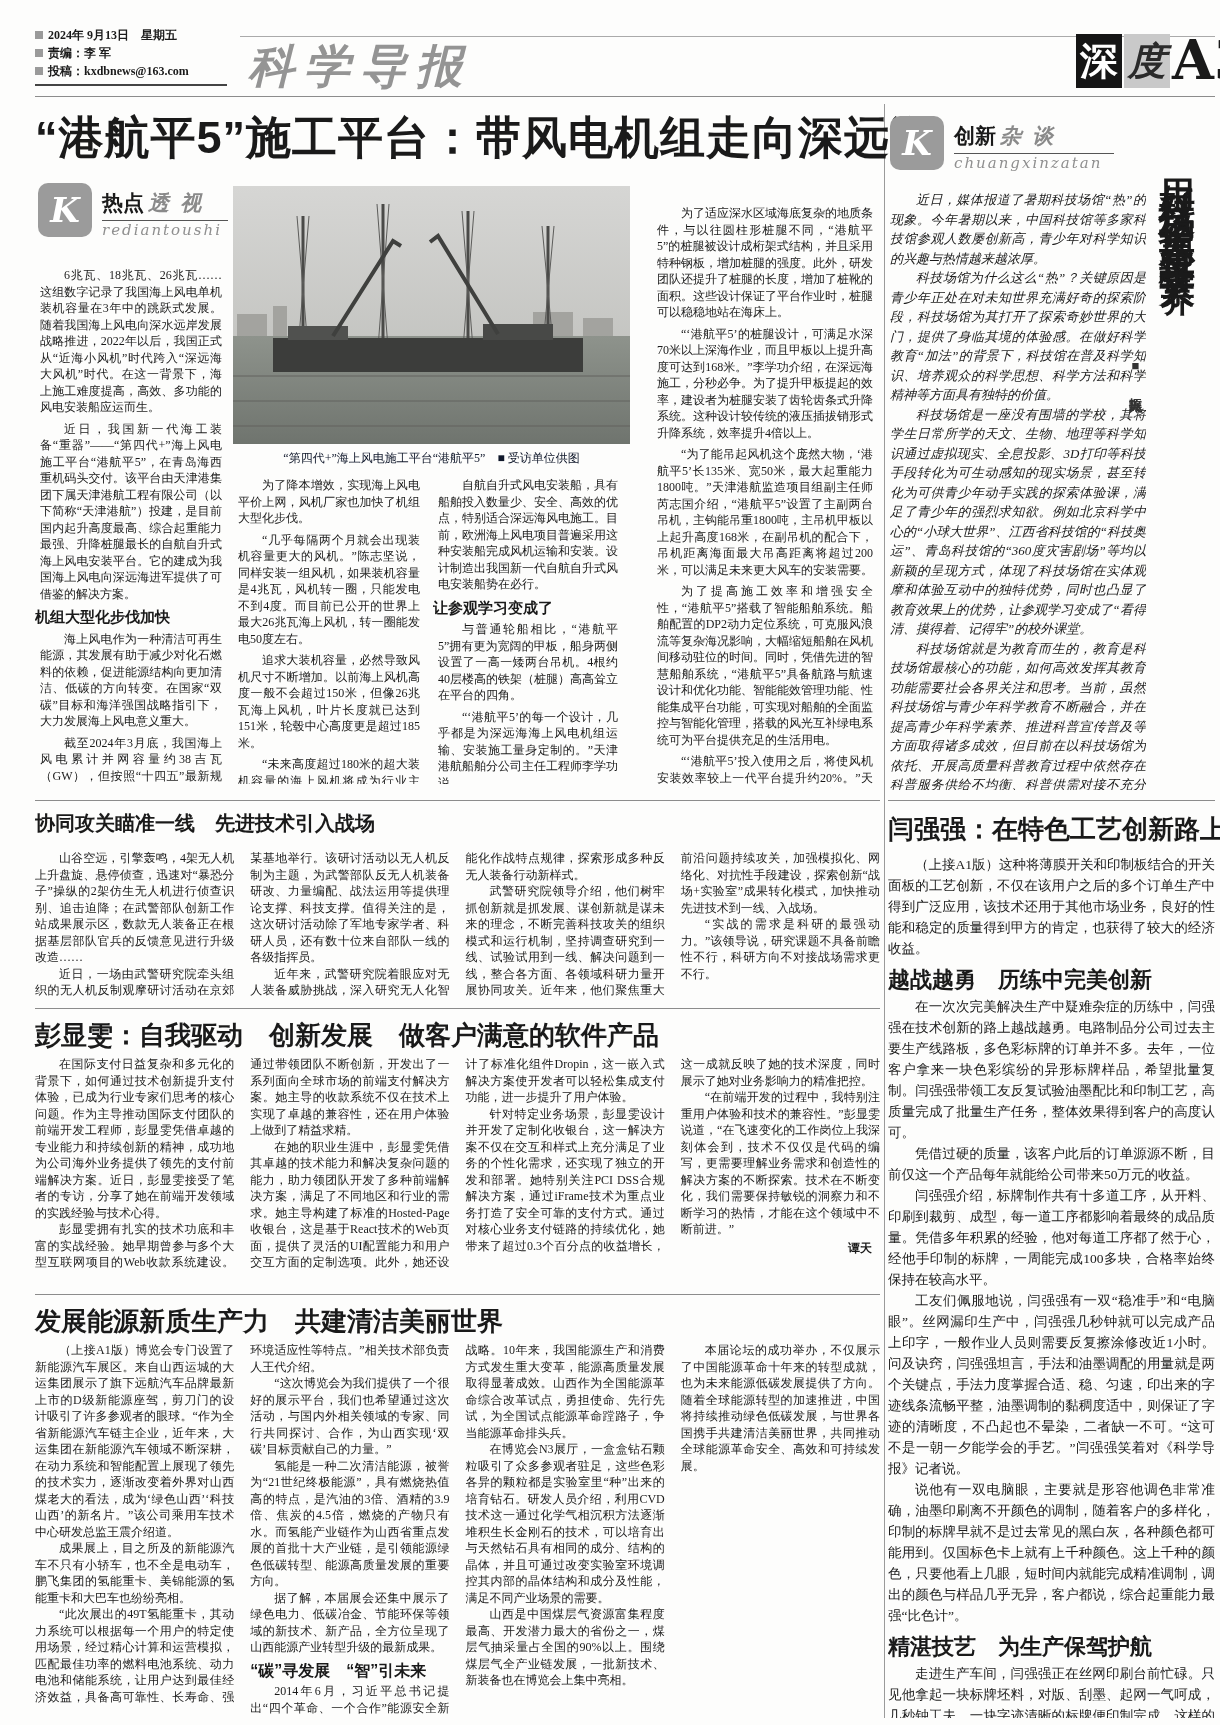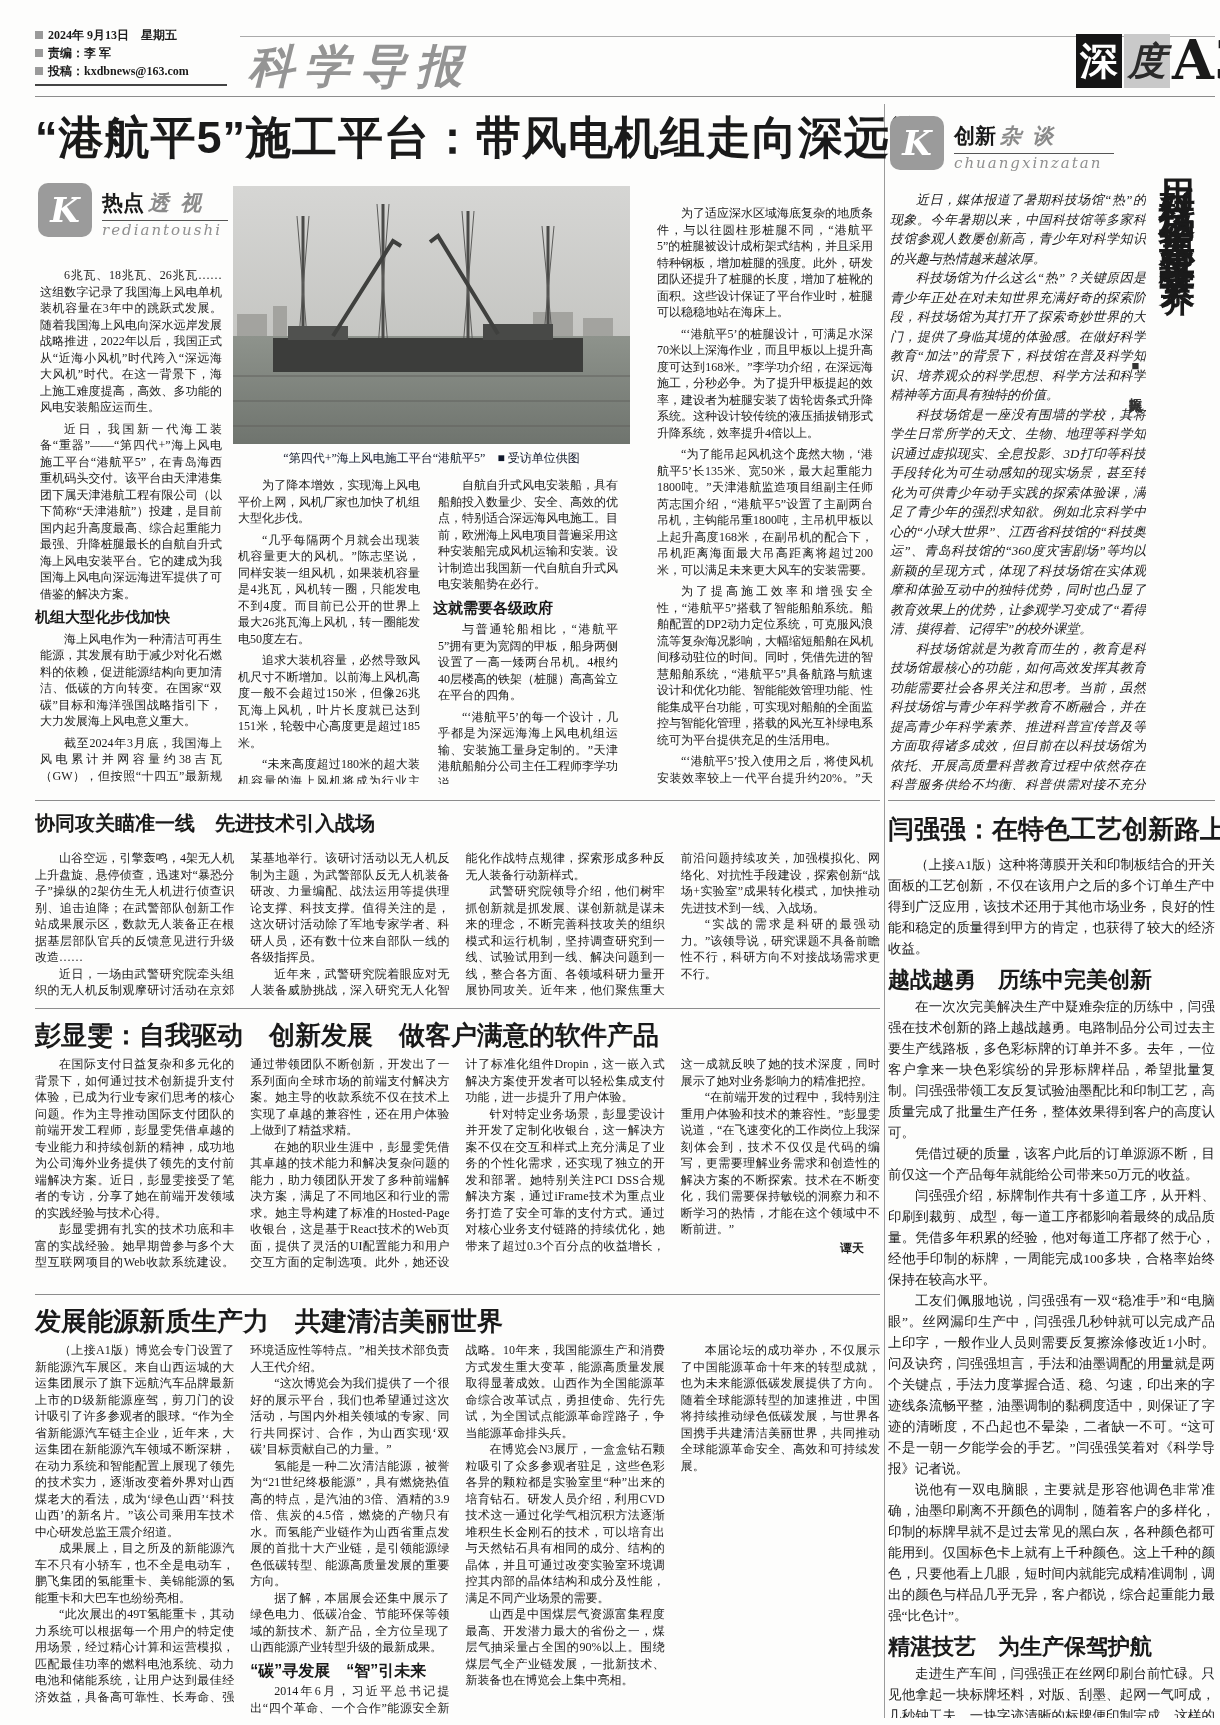--- a/index.html
+++ b/index.html
@@ -25,21 +25,21 @@
   
   .kbadge{width:54px;height:54px;border-radius:10px;background:#9b9b9b;color:#fff;display:flex;
           align-items:center;justify-content:center;font:italic bold 34px "DejaVu Serif",serif;}
   .kick-main{font-family:"Liberation Sans",sans-serif;font-weight:900;font-size:21px;display:inline;}
   .kick-script{font-style:italic;font-weight:bold;font-size:21px;color:#8a8a8a;display:inline;letter-spacing:3px;}
   .kick-pinyin{font-style:italic;font-size:15px;color:#8f8f8f;letter-spacing:2px;font-family:"DejaVu Serif",serif;}
   
   .bodycol{font-size:12px;line-height:16.5px;text-align:justify;overflow:hidden;}
   .bodycol .para{margin:5px;text-indent:2em;}
   .subhead{font-family:"Liberation Sans",sans-serif;font-weight:900;font-size:15px;margin:7px 0 4px 0;text-indent:0;}
-  .byline{text-align:right;margin:2px 16px 0 0;font-weight:bold;}
+  .byline{text-align:right;margin:2px 8px 0 0;font-weight:bold;}
   .caption{font-size:12px;text-align:center;color:#0f172a;}
   .multicol{column-gap:16px;column-count:4;column-fill:auto;font-size:12px;line-height:16.5px;
             text-align:justify;overflow:hidden;}
   .multicol .para{margin:0;text-indent:2em;}
   .zatan-body{font-style:italic;font-size:13px;line-height:19.5px;text-align:justify;overflow:hidden;}
   .zatan-body .para{margin:0;text-indent:2em;}
   .vert-head{writing-mode:vertical-rl;text-orientation:upright;font-family:"Liberation Sans",sans-serif;
              font-weight:900;font-size:36px;letter-spacing:7px;}
   .vert-byline{writing-mode:vertical-rl;text-orientation:upright;font-size:13px;font-weight:bold;color:#333;}
   .yan-body{font-size:13.5px;line-height:21px;text-align:justify;overflow:hidden;}
@@ -148,21 +148,21 @@
         <p class="para">为了降本增效，实现海上风电平价上网，风机厂家也加快了机组大型化步伐。</p>
         <p class="para">“几乎每隔两个月就会出现装机容量更大的风机。”陈志坚说，同样安装一组风机，如果装机容量是4兆瓦，风机转一圈，只能发电不到4度。而目前已公开的世界上最大26兆瓦海上风机，转一圈能发电50度左右。</p>
         <p class="para">追求大装机容量，必然导致风机尺寸不断增加。以前海上风机高度一般不会超过150米，但像26兆瓦海上风机，叶片长度就已达到151米，轮毂中心高度更是超过185米。</p>
         <p class="para">“未来高度超过180米的超大装机容量的海上风机将成为行业主流。”天津港航党委副书记、总经理丁文智认为。</p>
       </div>
   </div>
   <div class="abs bodycol" style="left:433px;top:472px;width:190px;height:312px;">
     <div>
         <p class="para">自航自升式风电安装船，具有船舶投入数量少、安全、高效的优点，特别适合深远海风电施工。目前，欧洲海上风电项目普遍采用这种安装船完成风机运输和安装。设计制造出我国新一代自航自升式风电安装船势在必行。</p>
       </div>
-    <h3 class="subhead">这就需要各级政府</h3>
+    <h3 class="subhead">让参观学习变成了</h3>
     <div>
         <p class="para">与普通轮船相比，“港航平5”拥有更为宽阔的甲板，船身两侧设置了一高一矮两台吊机。4根约40层楼高的铁架（桩腿）高高耸立在平台的四角。</p>
         <p class="para">“‘港航平5’的每一个设计，几乎都是为深远海海上风电机组运输、安装施工量身定制的。”天津港航船舶分公司主任工程师李学功说。</p>
         <p class="para">近年来，天津港航承建了国内近三分之一的海上风电项目，足迹遍布津冀鲁浙闽粤等我国沿海地区，积累了大量且丰富的施工经验。</p>
       </div>
   </div>
   <div class="abs bodycol" style="left:652px;top:200px;width:226px;height:588px;">
     <div>
         <p class="para">为了适应深水区域海底复杂的地质条件，与以往圆柱形桩腿不同，“港航平5”的桩腿被设计成桁架式结构，并且采用特种钢板，增加桩腿的强度。此外，研发团队还提升了桩腿的长度，增加了桩靴的面积。这些设计保证了平台作业时，桩腿可以稳稳地站在海床上。</p>
         <p class="para">“‘港航平5’的桩腿设计，可满足水深70米以上深海作业，而且甲板以上提升高度可达到168米。”李学功介绍，在深远海施工，分秒必争。为了提升甲板提起的效率，建设者为桩腿安装了齿轮齿条式升降系统。这种设计较传统的液压插拔销形式升降系统，效率提升4倍以上。</p>

